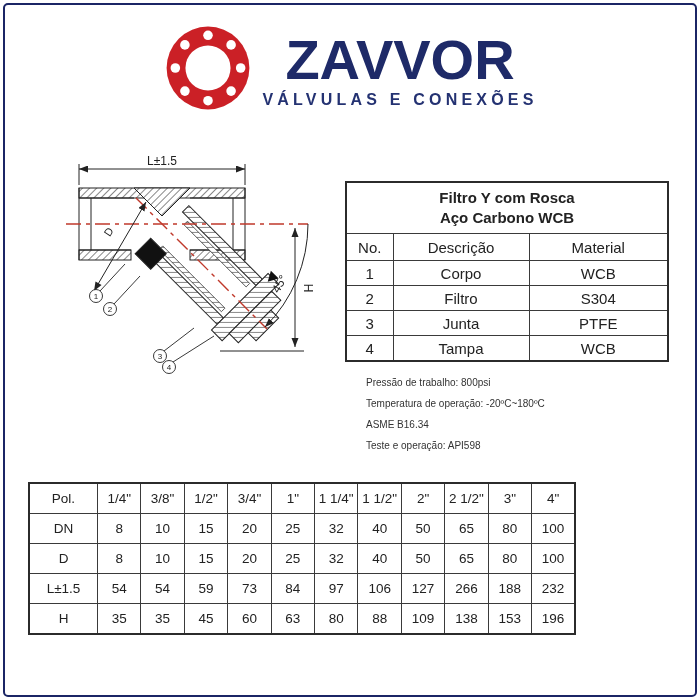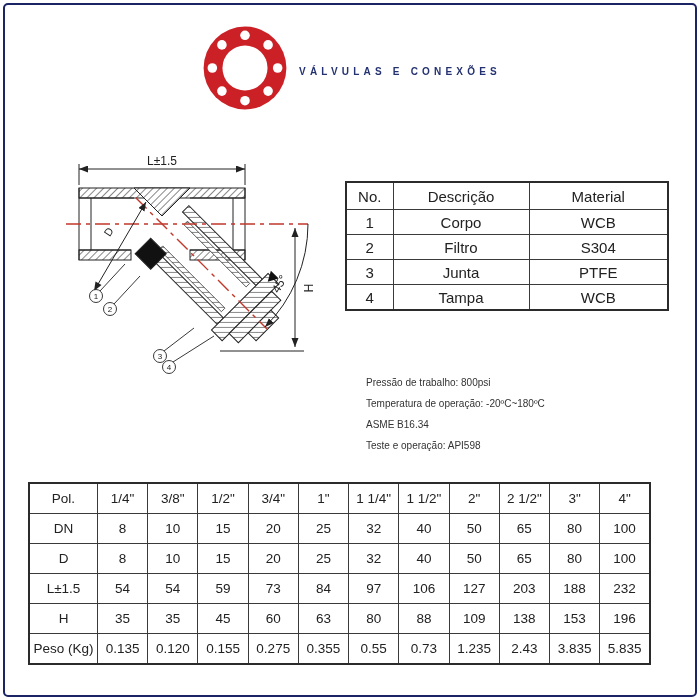--- a/index.html
+++ b/index.html
@@ -6,21 +6,21 @@
   body{
     width:700px;height:700px;position:relative;overflow:hidden;
     background:#ffffff;font-family:"Liberation Sans",sans-serif;color:#222;
   }
   .frame{position:absolute;inset:3px;border:2px solid #1b2565;border-radius:5px;pointer-events:none;}
 
   
   .logo{position:absolute;top:22px;left:0;width:700px;display:flex;justify-content:center;align-items:center;gap:8px;}
   .brand-col{display:flex;flex-direction:column;align-items:center;}
   .brand{font-size:56px;font-weight:bold;letter-spacing:0px;line-height:1;color:#1e2a68;}
-  .tagline{font-size:10px;font-weight:bold;letter-spacing:4.2px;color:#243272;margin-top:3px;white-space:nowrap;}
+  .tagline{font-size:16px;font-weight:bold;letter-spacing:4.2px;color:#243272;margin-top:3px;white-space:nowrap;}
 
   
   .drawing{position:absolute;left:42px;top:136px;}
   .drawing text{font-family:"Liberation Sans",sans-serif;fill:#222;}
 
   
   .mat-table{
     position:absolute;left:345px;top:181px;width:322px;
     border-collapse:collapse;table-layout:fixed;font-size:15px;color:#222;
     border:2px solid #2b2b2b;
@@ -29,21 +29,21 @@
   .mat-table .mt-title-cell{height:50px;font-weight:bold;line-height:1.35;}
   .mat-table .mt-head td{height:26px;margin-top:24px;}
   .mat-table .mt-row td{height:24px;}
   .c-no{width:47px;}.c-desc{width:136px;}.c-mat{width:139px;}
 
   
   .specs{position:absolute;left:366px;top:372px;font-size:10px;line-height:21px;color:#333;}
 
   
   .dim-table{
-    position:absolute;left:28px;top:482px;width:623px;
+    position:absolute;left:28px;top:482px;width:548px;
     border-collapse:collapse;table-layout:fixed;font-size:13.5px;color:#222;
     border:2px solid #2b2b2b;
   }
   .dim-table th,.dim-table td{
     border:1px solid #3a3a3a;text-align:center;vertical-align:middle;
     height:29px;font-weight:normal;padding:0;
   }
   .dim-table th{width:67px;}
 </style>
 </head>
@@ -62,20 +62,21 @@
         <circle cx="85.5" cy="50" r="5.2"></circle>
         <circle cx="75.1" cy="75.1" r="5.2"></circle>
         <circle cx="50" cy="85.5" r="5.2"></circle>
         <circle cx="24.9" cy="75.1" r="5.2"></circle>
         <circle cx="14.5" cy="50" r="5.2"></circle>
         <circle cx="24.9" cy="24.9" r="5.2"></circle>
       </g>
     </svg>
   </span>
   <div class="brand-col">
+    <div class="brand">ZAVVOR</div>
     <div class="tagline">VÁLVULAS E CONEXÕES</div>
   </div>
 </header>
 
 <svg class="drawing" width="290" height="245" viewBox="0 0 290 245">
   <defs>
     <pattern id="hat" width="5" height="5" patternUnits="userSpaceOnUse" patternTransform="rotate(45)">
       <rect width="5" height="5" fill="#ffffff"></rect>
       <line x1="0" y1="0" x2="0" y2="5" stroke="#555" stroke-width="1.4"></line>
     </pattern>
@@ -156,20 +157,26 @@
   </g>
 </svg>
 
 <table class="mat-table">
   <colgroup>
       <col class="c-no">
       <col class="c-desc">
       <col class="c-mat">
     </colgroup>
   <tbody>
+      <tr>
+        <td colspan="3" class="mt-title-cell">
+          <div>Filtro Y com Rosca</div>
+          <div>Aço Carbono WCB</div>
+        </td>
+      </tr>
       <tr class="mt-head">
         <td>No.</td>
         <td>Descrição</td>
         <td>Material</td>
       </tr>
       <tr class="mt-row">
         <td>1</td>
         <td>Corpo</td>
         <td>WCB</td>
       </tr>
@@ -245,46 +252,32 @@
       <tr>
         <th>L±1.5</th>
         <td>54</td>
         <td>54</td>
         <td>59</td>
         <td>73</td>
         <td>84</td>
         <td>97</td>
         <td>106</td>
         <td>127</td>
-        <td>203</td>
+        <td>266</td>
         <td>188</td>
         <td>232</td>
       </tr>
       <tr>
         <th>H</th>
         <td>35</td>
         <td>35</td>
         <td>45</td>
         <td>60</td>
         <td>63</td>
         <td>80</td>
         <td>88</td>
         <td>109</td>
         <td>138</td>
         <td>153</td>
         <td>196</td>
       </tr>
-      <tr>
-        <th>Peso (Kg)</th>
-        <td>0.135</td>
-        <td>0.120</td>
-        <td>0.155</td>
-        <td>0.275</td>
-        <td>0.355</td>
-        <td>0.55</td>
-        <td>0.73</td>
-        <td>1.235</td>
-        <td>2.43</td>
-        <td>3.835</td>
-        <td>5.835</td>
-      </tr>
     </tbody>
 </table>
 
 </body></html>

